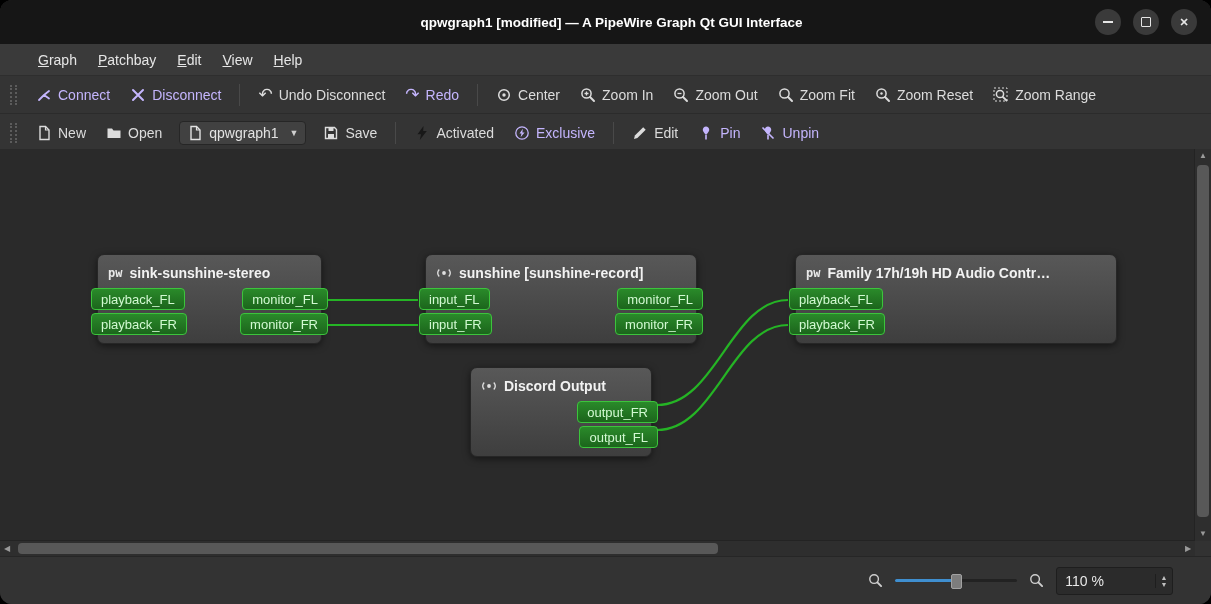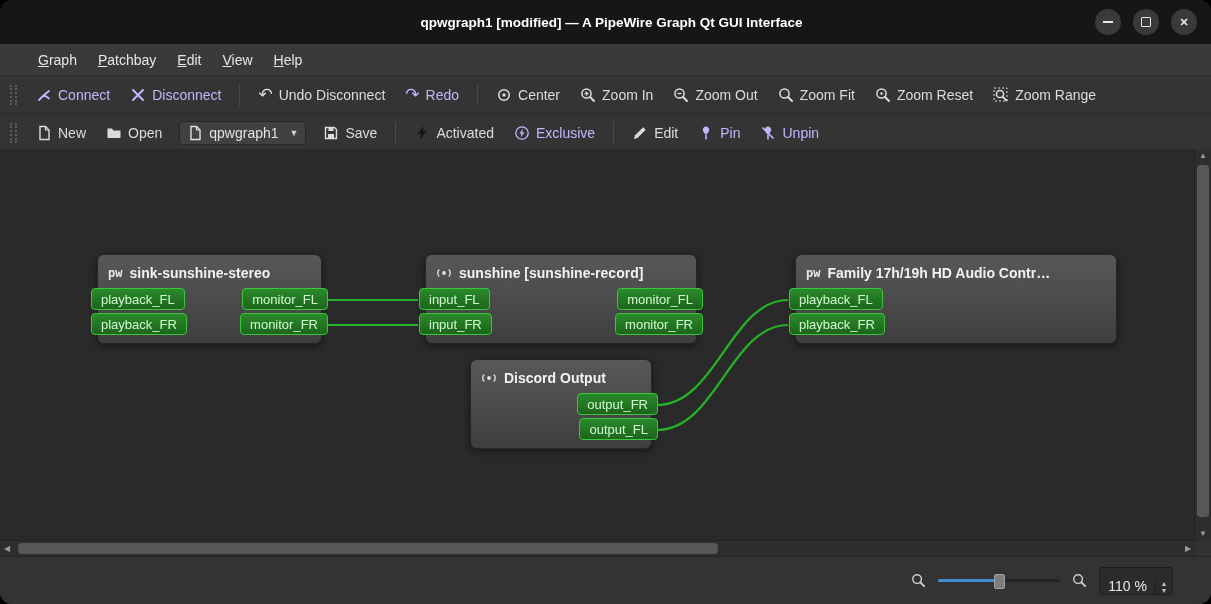--- a/index.html
+++ b/index.html
@@ -38,41 +38,41 @@
   .node-title{display:flex;gap:7px;align-items:center;padding:0 10px;height:24px;color:#f2f2f2;font-weight:bold;font-size:14px;white-space:nowrap;overflow:hidden;}
   .pw-glyph{font-family:"DejaVu Sans Mono",monospace;font-size:12px;font-weight:bold;color:#e8e8e8;}
   .port-row{display:flex;justify-content:space-between;margin-top:3px;height:22px;}
   .port-row.right-only{justify-content:flex-end;}
   .port{display:inline-flex;align-items:center;padding:0 9px;border:1px solid #3cc43c;border-radius:4px;background:linear-gradient(#2a8a2a,#1c651c);color:#d2f9d2;font-size:13px;white-space:nowrap;}
   .port.in{margin-left:-7px;}
   .port.out{margin-right:-7px;}
   .node-sink{left:97px;top:105px;width:223px;}
   .node-sunshine{left:425px;top:105px;width:270px;}
   .node-family{left:795px;top:105px;width:320px;}
-  .node-discord{left:470px;top:210px;width:180px;}
+  .node-discord{left:470px;top:218px;width:180px;}
 
   
   .vscroll{position:absolute;top:0;right:0;bottom:16px;width:16px;background:#2e2e2e;border-left:1px solid #232323;}
   .sc-arrow{height:14px;text-align:center;font-size:8px;color:#9a9a9a;line-height:14px;}
   .sc-arrow.bottom{position:absolute;bottom:0;left:0;right:0;}
   .vthumb{position:absolute;left:2px;right:2px;top:16px;height:352px;background:#585858;border-radius:4px;}
   .hscroll{position:absolute;left:0;right:16px;bottom:0;height:16px;background:#2e2e2e;border-top:1px solid #232323;}
   .sc-arrow.left{position:absolute;left:0;top:0;width:14px;line-height:16px;}
   .sc-arrow.right{position:absolute;right:0;top:0;width:14px;line-height:16px;}
   .hthumb{position:absolute;left:18px;top:2px;height:11px;width:700px;background:#585858;border-radius:4px;}
   .sc-corner{position:absolute;right:0;bottom:0;width:16px;height:16px;background:#323232;}
 
   
   .statusbar{position:absolute;left:0;right:0;bottom:0;height:47px;background:#333;border-top:1px solid #262626;display:flex;align-items:center;justify-content:flex-end;padding-right:38px;gap:12px;}
   .slider{position:relative;width:122px;height:17px;display:flex;align-items:center;}
   .slider-track{height:3px;width:100%;background:#222;border-radius:2px;}
   .slider-fill{position:absolute;left:0;width:48%;height:3px;background:#3f8fd0;border-radius:2px;}
   .slider-handle{position:absolute;left:46%;top:2px;width:9px;height:13px;background:#7d7d7d;border:1px solid #a2a2a2;border-radius:2px;}
   .status-icon{color:#cfcfcf;}
-  .spinbox{display:flex;align-items:flex-end;background:#2b2b2b;border:1px solid #1e1e1e;border-radius:3px;height:26px;}
+  .spinbox{display:flex;align-items:center;background:#2b2b2b;border:1px solid #1e1e1e;border-radius:3px;height:26px;gap:43px;}
   .spin-value{display:flex;align-items:center;padding:0 8px;color:#e8e8e8;font-size:14px;}
   .spin-arrows{display:flex;flex-direction:column;border-left:1px solid #1e1e1e;}
   .spin-btn{width:16px;flex:1;font-size:7px;color:#bfbfbf;display:flex;align-items:center;justify-content:center;}
 </style>
 </head>
 <body>
 
 <div class="window">
 
   <div class="titlebar">

